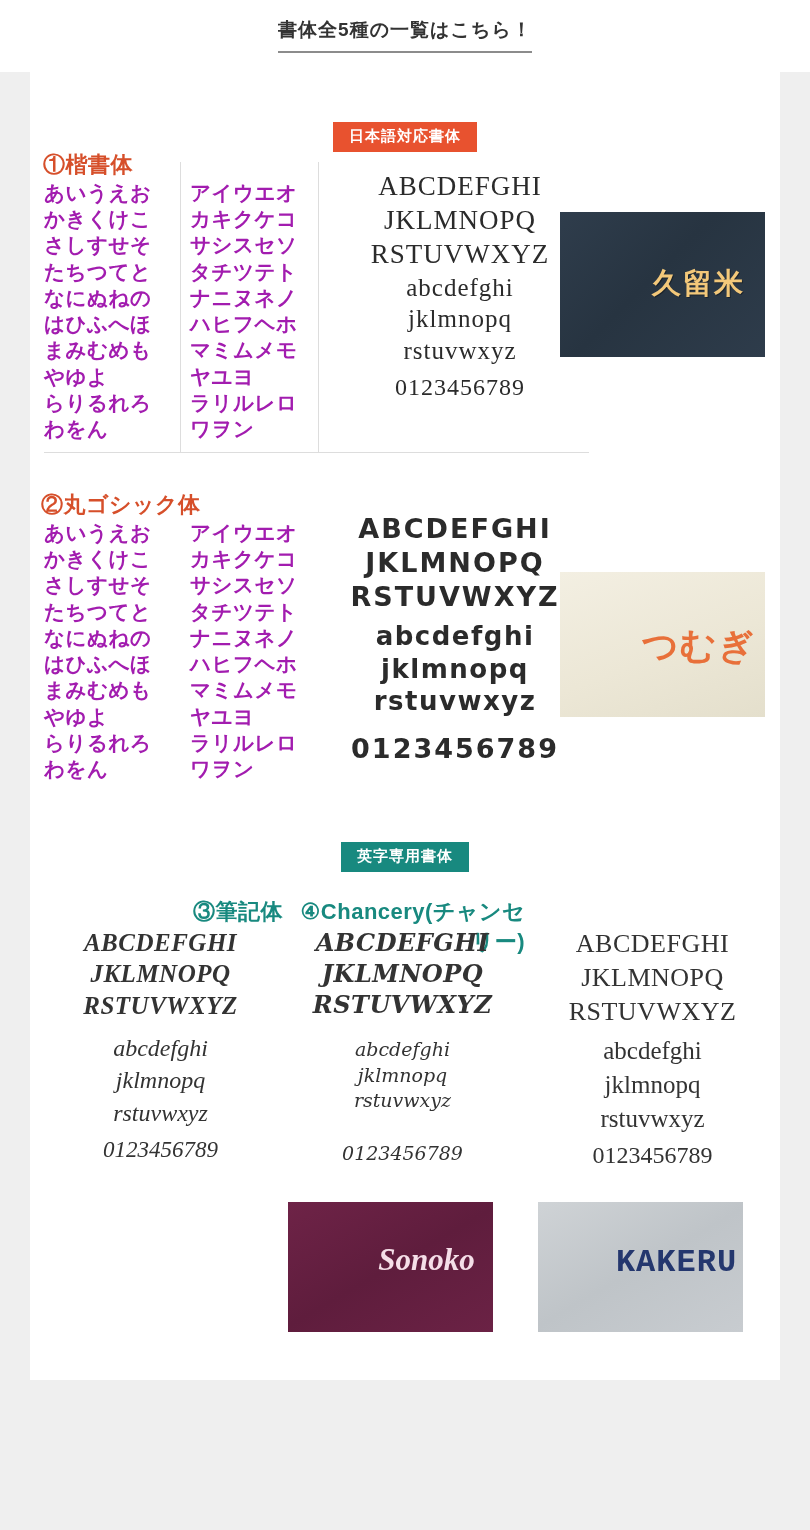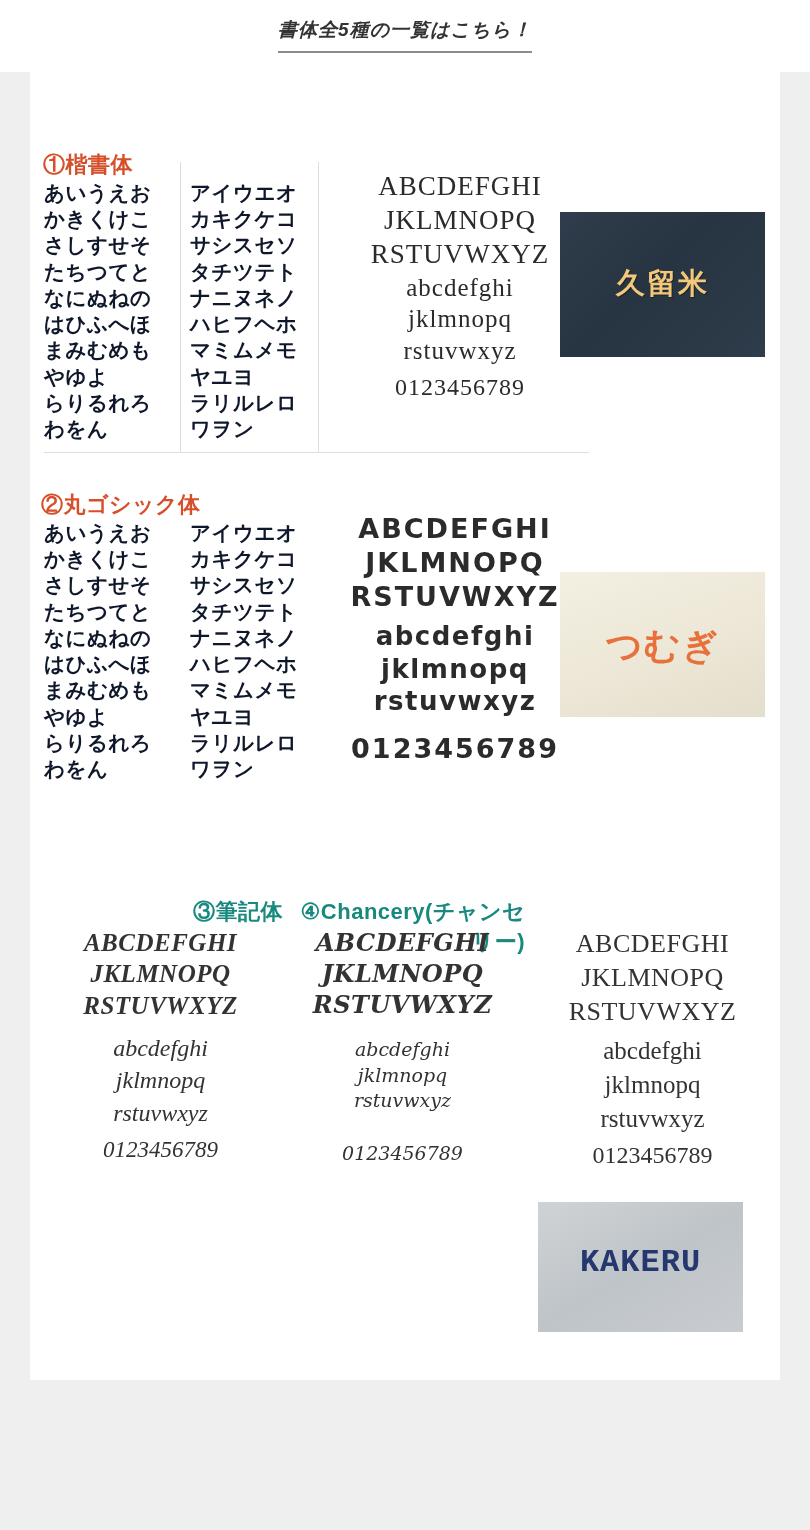--- a/index.html
+++ b/index.html
@@ -26,21 +26,20 @@
   .header {
     position: absolute;
     top: 0;
     left: 0;
     width: 810px;
     height: 72px;
     background: #ffffff;
     display: flex;
     align-items: center;
     justify-content: center;
-    font-style: italic;
   }
   .header-title {
     font-size: 19px;
     font-weight: bold;
     color: #333333;
     letter-spacing: 1px;
     padding-bottom: 10px;
     border-bottom: 2px solid #8c8c8c;
     line-height: 1.2;
   }
@@ -95,21 +94,21 @@
     text-align: right;
   }
   #h-hikki    { top: 825px; left: 8px; }
   #h-chancery { top: 825px; left: 250px; }
   #h-bodoni   { top: 825px; left: 500px; }
 
   
   .glyph-col {
     position: absolute;
     font-weight: bold;
-    color: #0f172a;
+    color: #a21caf;
     line-height: 1.28;
     white-space: pre-line;
   }
 
   .hira-col, .kata-col { font-size: 20.5px; letter-spacing: 0.5px; }
 
   
   .kaisho .hira-col, .kaisho .kata-col { font-family: "DejaVu Sans", sans-serif; }
   .kaisho .lat-col   { font-family: "Liberation Serif", serif; }
 
@@ -171,20 +170,21 @@
   .photo {
     position: absolute;
     overflow: hidden;
     background: #cfcfcf;
   }
   .photo .stitch {
     position: absolute;
     width: 100%;
     text-align: center;
     font-weight: bold;
+    margin-left: 36px;
   }
 
   #photo-kuru {
     top: 140px; left: 530px; width: 205px; height: 145px;
     background: linear-gradient(135deg, #2f3d4c 0%, #273441 45%, #2e3c4b 100%);
   }
   #photo-kuru .stitch {
     top: 52px;
     color: #f3c87a;
     font-size: 29px;
@@ -306,20 +306,23 @@
 <body>
 
 <div class="page">
 
   <div class="header">
     <div class="header-title">書体全5種の一覧はこちら！</div>
   </div>
 
   <div class="card">
 
+    <div class="badge-row" id="badge-jp-row">
+      <span class="badge badge-jp">日本語対応書体</span>
+    </div>
 
     <div class="blk-heading heading-jp" id="h-kaisho">①楷書体</div>
 
     <div class="kaisho">
       <div class="glyph-col hira-col" id="kaisho-hira">あいうえお
 かきくけこ
 さしすせそ
 たちつてと
 なにぬねの
 はひふへほ
@@ -383,20 +386,23 @@
       <div class="lat-col" id="maru-lower">abcdefghi
 jklmnopq
 rstuvwxyz</div>
       <div class="lat-col" id="maru-num">0123456789</div>
     </div>
 
     <div class="photo" id="photo-tsumugi">
       <div class="stitch">つむぎ</div>
     </div>
 
+    <div class="badge-row" id="badge-en-row">
+      <span class="badge badge-en">英字専用書体</span>
+    </div>
 
     <div class="blk-heading heading-en" id="h-hikki">③筆記体</div>
     <div class="en-upper" id="hikki-upper">ABCDEFGHI
 JKLMNOPQ
 RSTUVWXYZ</div>
     <div class="en-lower" id="hikki-lower">abcdefghi
 jklmnopq
 rstuvwxyz</div>
     <div class="en-num" id="hikki-num">0123456789</div>
 
@@ -410,18 +416,21 @@
     <div class="en-num" id="chan-num">0123456789</div>
 
     <div class="en-upper" id="bod-upper">ABCDEFGHI
 JKLMNOPQ
 RSTUVWXYZ</div>
     <div class="en-lower" id="bod-lower">abcdefghi
 jklmnopq
 rstuvwxyz</div>
     <div class="en-num" id="bod-num">0123456789</div>
 
+    <div class="photo" id="photo-sonoko">
+      <div class="stitch">Sonoko</div>
+    </div>
     <div class="photo" id="photo-kakeru">
       <div class="stitch">KAKERU</div>
     </div>
 
   </div>
 </div>
 
 </body></html>

